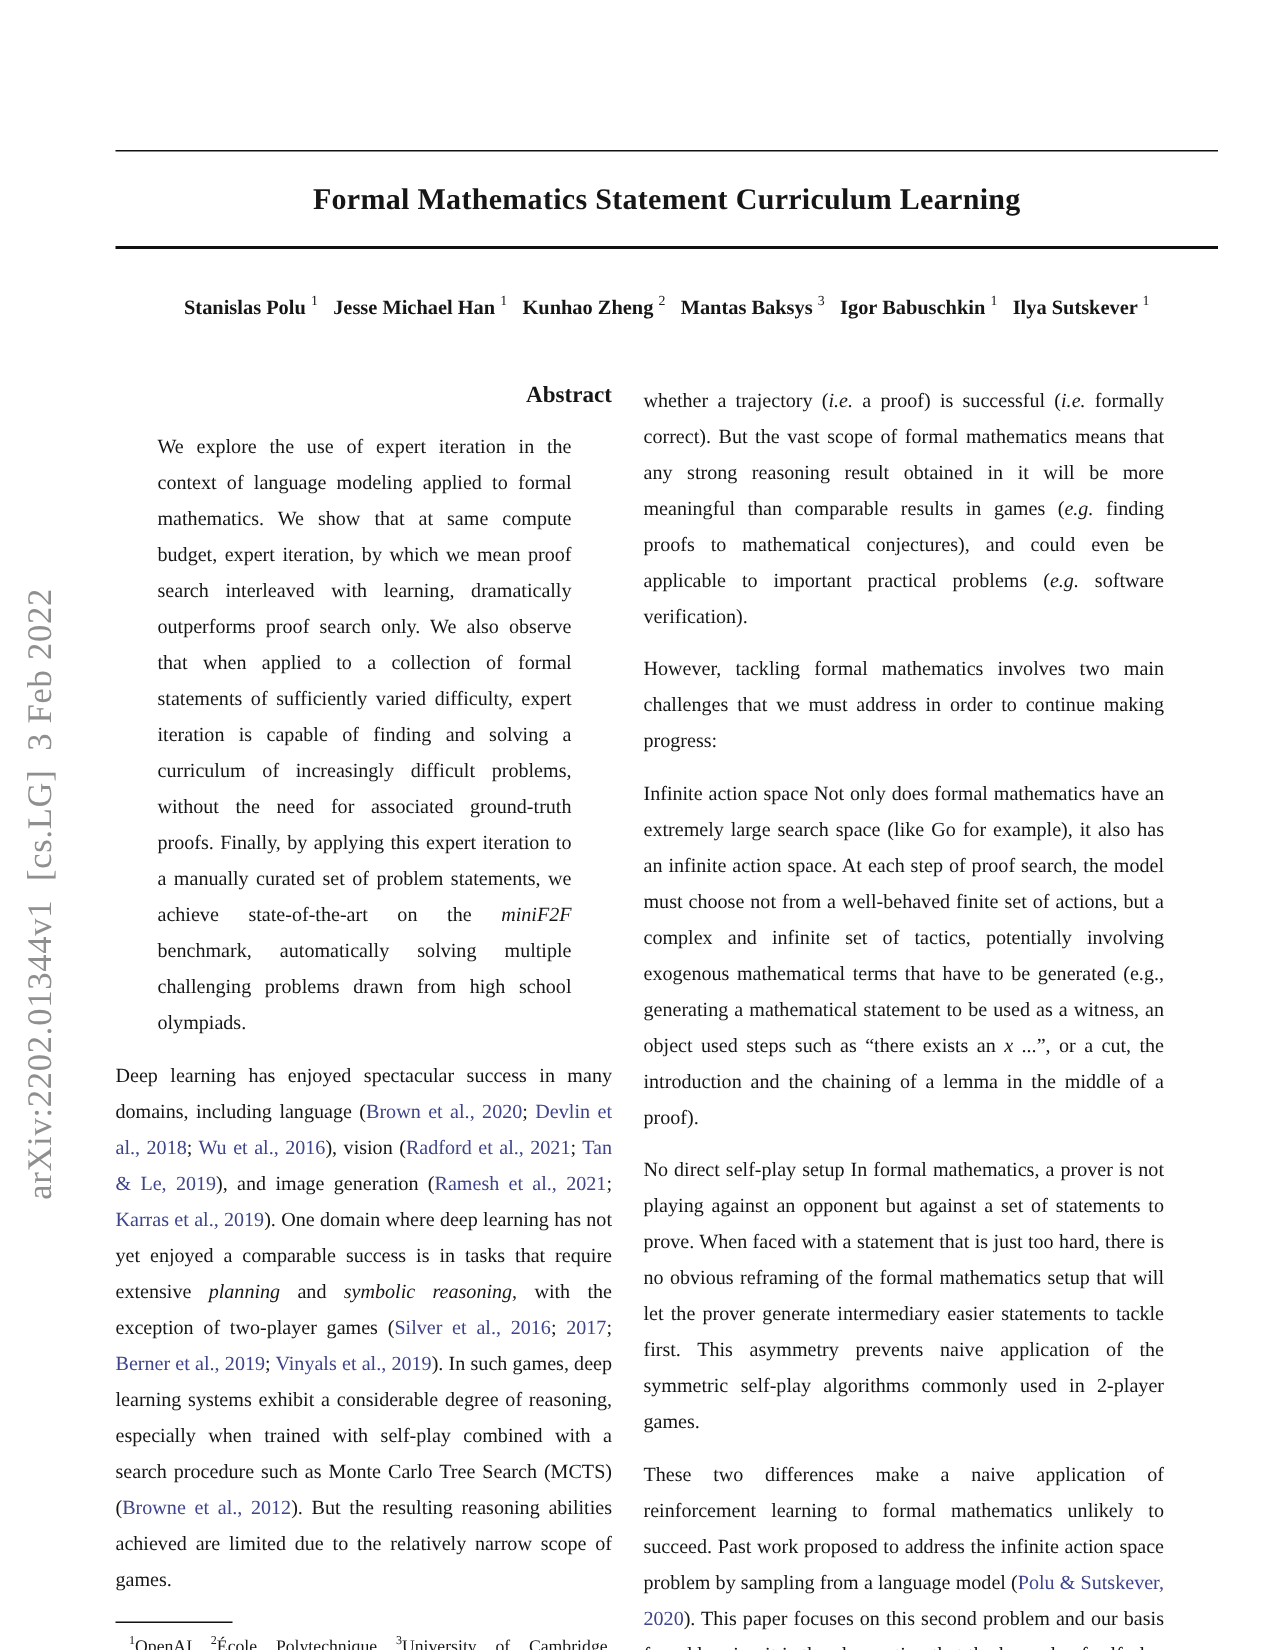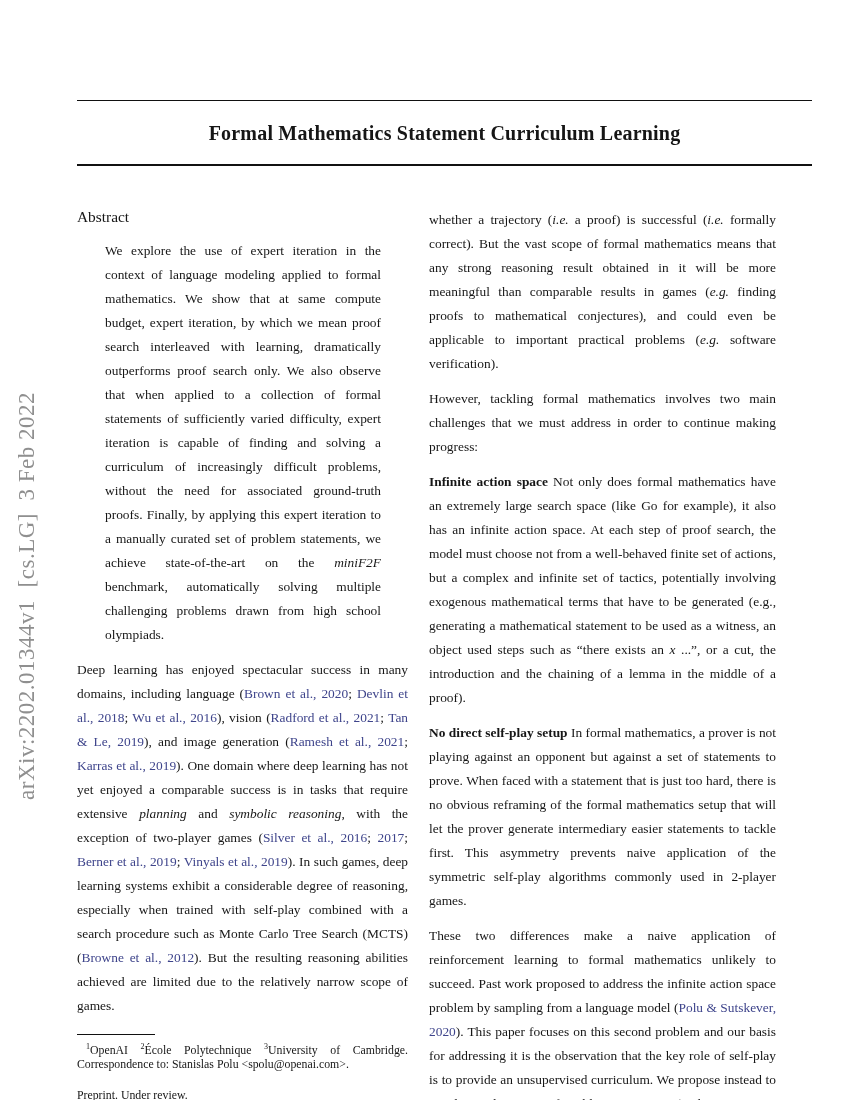--- a/index.html
+++ b/index.html
@@ -49,21 +49,21 @@
   .col p, .abstract-body {
     font-size: 13.4px;
     line-height: 24px;
     text-align: justify;
     margin: 0 0 11px 0;
     hyphens: auto;
     -webkit-hyphens: auto;
   }
 
   .abstract-heading {
-    font-size: 15.4px; font-weight: normal; text-align: left;
+    font-size: 15.4px; font-weight: bold; text-align: right;
     margin: 0 0 13px 0;
   }
   .abstract-body {
     padding: 0 27px 0 28px;
     line-height: 17px;
     margin-bottom: 0;
   }
 
   .section-heading {
     font-size: 15.8px; font-weight: bold;
@@ -79,39 +79,40 @@
     margin: 8px 0 0 0 !important;
   }
   .preprint-note {
     font-size: 11.8px !important;
     line-height: 14.2px !important;
     margin: 17px 0 0 0 !important;
     text-align: left;
   }
 
   .run-i { font-style: italic; }
-  .run-b { font-weight: bold; }
+  .run-b { font-weight: normal; }
   .run-link { color: var(--link, #3e448b); }
   sup.run-sup { font-size: 68%; line-height: 0; }
 </style>
 </head>
 <body>
 
 <div class="page">
 
   <div class="arxiv-stamp">arXiv:2202.01344v1  [cs.LG]  3 Feb 2022</div>
 
   <div class="content">
 
     <div class="rule-top"></div>
 
     <h1 class="paper-title">Formal Mathematics Statement Curriculum Learning</h1>
 
     <div class="rule-mid"></div>
 
+    <div class="authors"><span>Stanislas Polu </span><sup class="run-sup">1</sup><span>   Jesse Michael Han </span><sup class="run-sup">1</sup><span>   Kunhao Zheng </span><sup class="run-sup">2</sup><span>   Mantas Baksys </span><sup class="run-sup">3</sup><span>   Igor Babuschkin </span><sup class="run-sup">1</sup><span>   Ilya Sutskever </span><sup class="run-sup">1</sup></div>
 
     <div class="cols">
 
       <div class="col col-left">
         <div class="abstract-heading">Abstract</div>
         <p class="abstract-body"><span>We explore the use of expert iteration in the context of language modeling applied to formal mathematics. We show that at same compute budget, expert iteration, by which we mean proof search interleaved with learning, dramatically outperforms proof search only. We also observe that when applied to a collection of formal statements of sufficiently varied difficulty, expert iteration is capable of finding and solving a curriculum of increasingly difficult problems, without the need for associated ground-truth proofs. Finally, by applying this expert iteration to a manually curated set of problem statements, we achieve state-of-the-art on the </span><span class="run-i">miniF2F</span><span> benchmark, automatically solving multiple challenging problems drawn from high school olympiads.</span></p>
 
 
         <p><span>Deep learning has enjoyed spectacular success in many domains, including language (</span><span class="run-link">Brown et al., 2020</span><span>; </span><span class="run-link">Devlin et al., 2018</span><span>; </span><span class="run-link">Wu et al., 2016</span><span>), vision (</span><span class="run-link">Radford et al., 2021</span><span>; </span><span class="run-link">Tan &amp; Le, 2019</span><span>), and image generation (</span><span class="run-link">Ramesh et al., 2021</span><span>; </span><span class="run-link">Karras et al., 2019</span><span>). One domain where deep learning has not yet enjoyed a comparable success is in tasks that require extensive </span><span class="run-i">planning</span><span> and </span><span class="run-i">symbolic reasoning</span><span>, with the exception of two-player games (</span><span class="run-link">Silver et al., 2016</span><span>; </span><span class="run-link">2017</span><span>; </span><span class="run-link">Berner et al., 2019</span><span>; </span><span class="run-link">Vinyals et al., 2019</span><span>). In such games, deep learning systems exhibit a considerable degree of reasoning, especially when trained with self-play combined with a search procedure such as Monte Carlo Tree Search (MCTS) (</span><span class="run-link">Browne et al., 2012</span><span>). But the resulting reasoning abilities achieved are limited due to the relatively narrow scope of games.</span></p>
 

